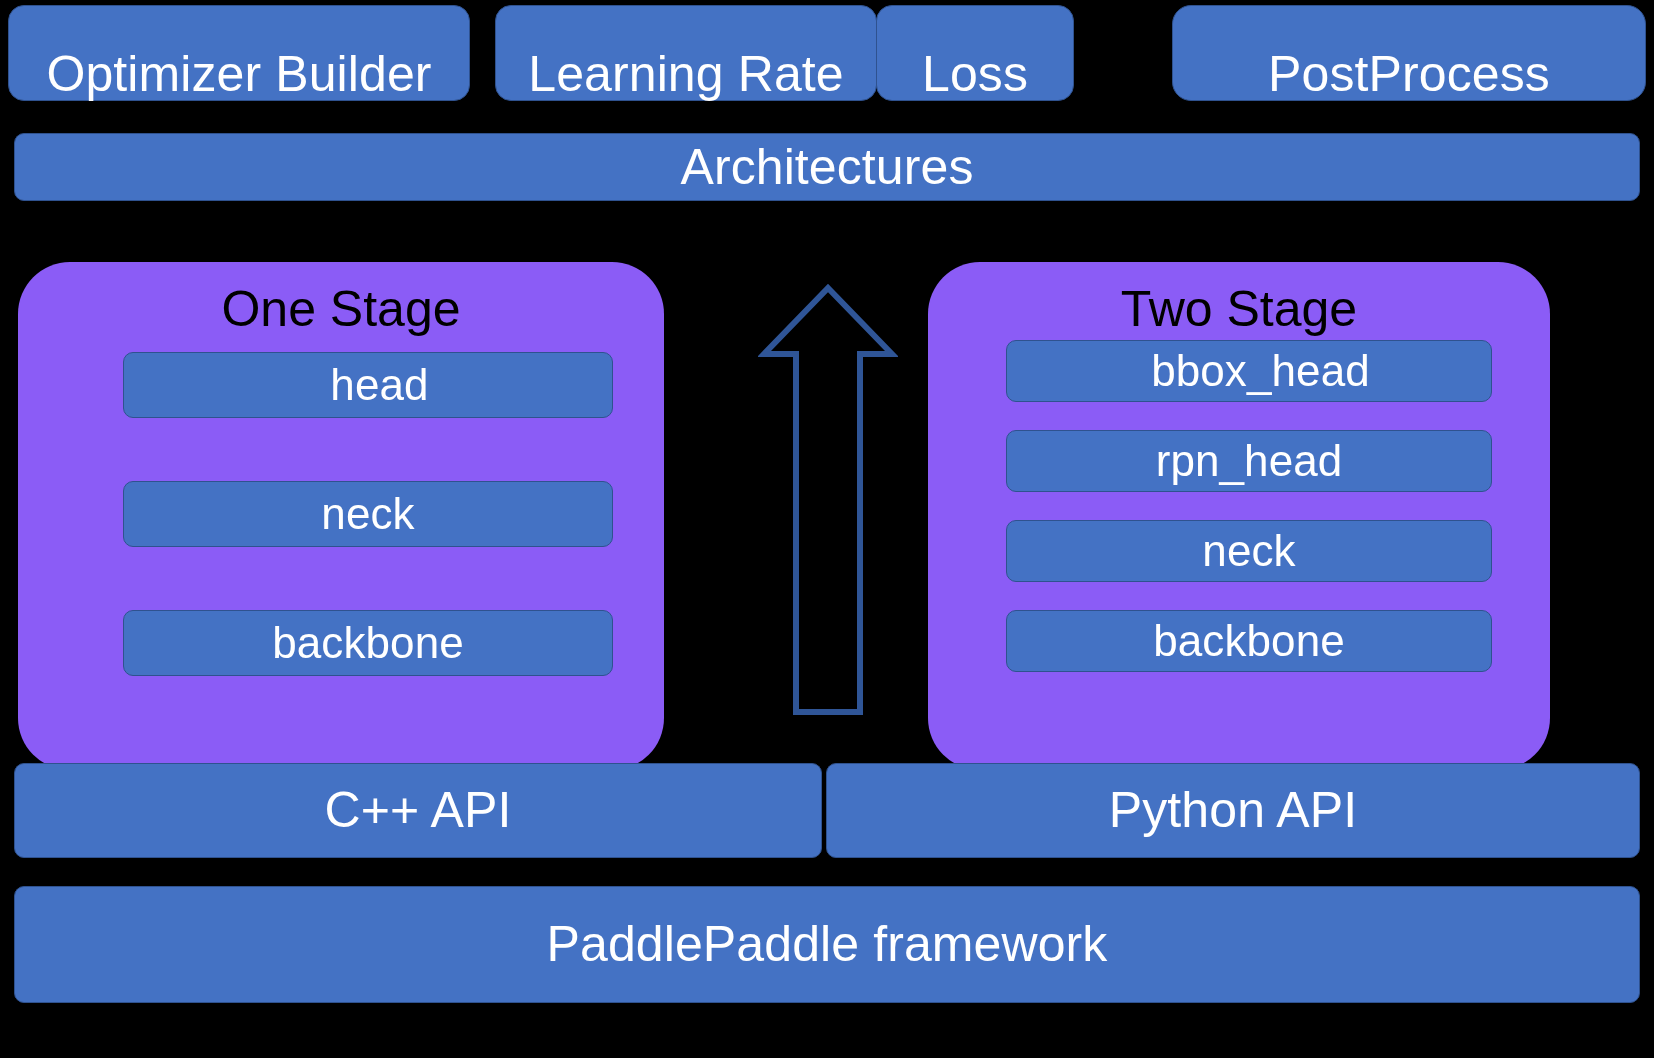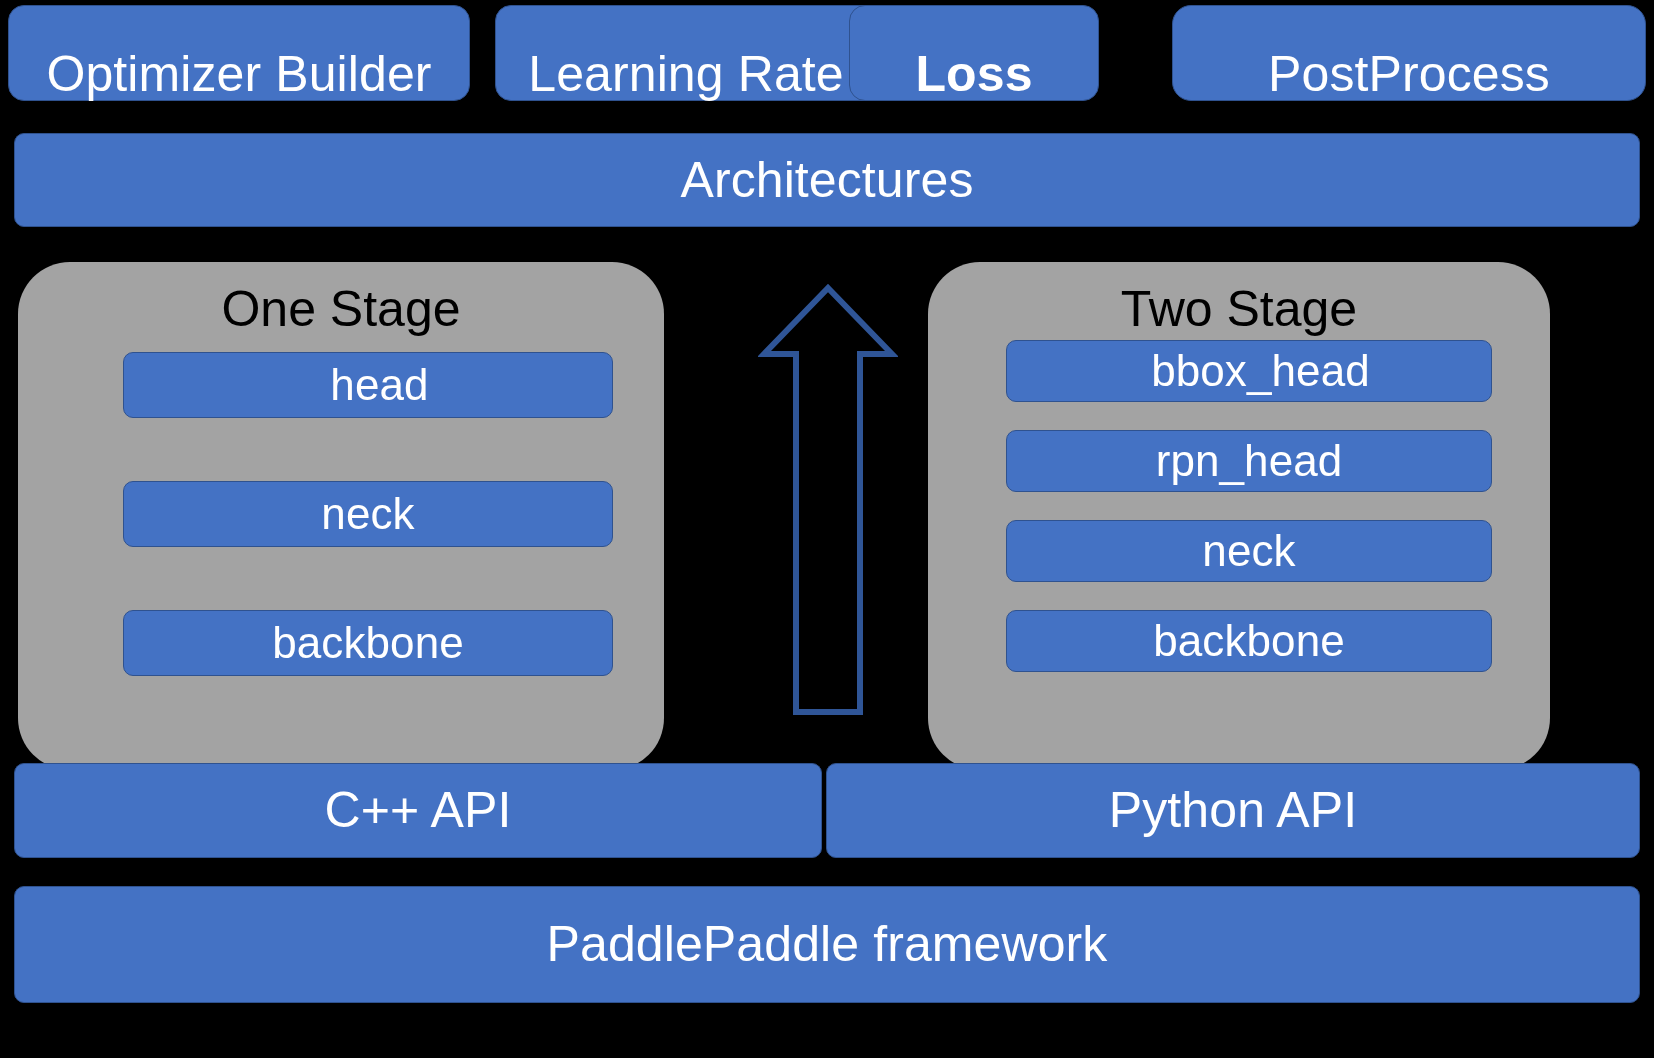--- a/index.html
+++ b/index.html
@@ -41,38 +41,38 @@
   
   .top-row-box {
     top: 5px;
     height: 96px;
     border-radius: 16px;
     font-size: 50px;
     align-items: flex-end;
   }
   #box-optimizer-builder { left: 8px;    width: 462px; }
   #box-learning-rate     { left: 495px;  width: 382px; }
-  #box-loss             { left: 849px;  width: 250px; font-weight: bold; }
+  #box-loss             { left: 876px;  width: 198px; }
   #box-postprocess      { left: 1172px; width: 474px; border-radius: 19px; }
 
   
   #box-architectures {
     left: 14px;
     top: 133px;
     width: 1626px;
-    height: 94px;
+    height: 68px;
     border-radius: 10px;
     font-size: 50px;
   }
 
   
   .stage-panel {
     position: absolute;
     box-sizing: border-box;
-    background: #a3a3a3;
+    background: #8b5cf6;
     border-radius: 52px;
     top: 262px;
     height: 508px;
   }
   #panel-one-stage { left: 18px;  width: 646px; }
   #panel-two-stage { left: 928px; width: 622px; }
 
   .stage-title {
     position: absolute;
     left: 0;

